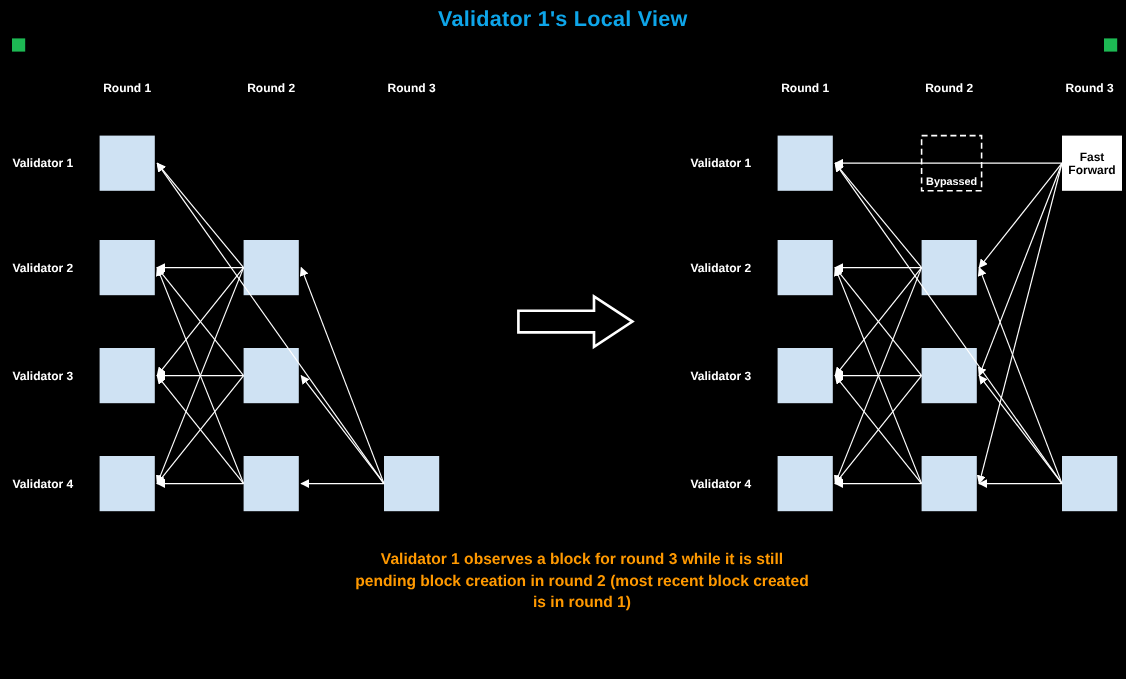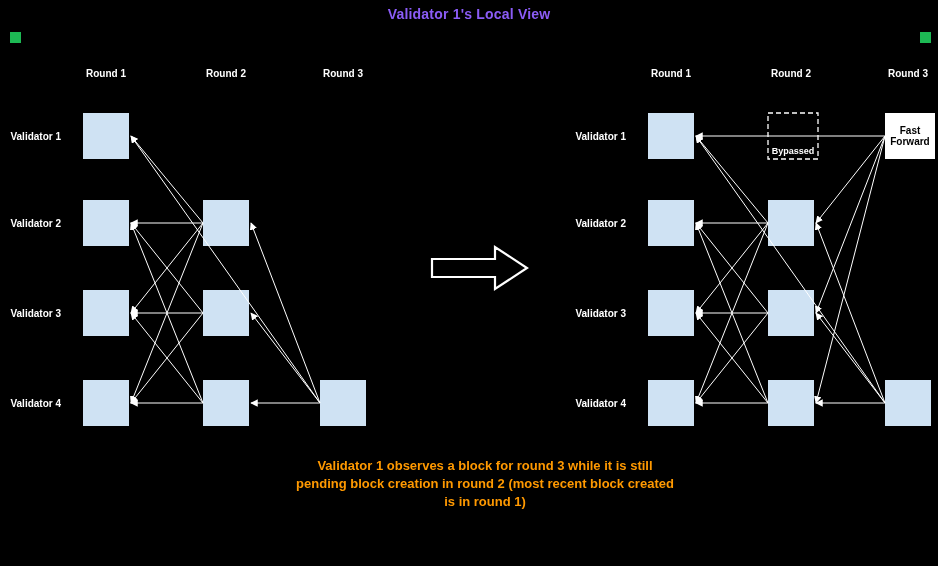--- a/index.html
+++ b/index.html
@@ -1,19 +1,19 @@
 <!DOCTYPE html>
 <html><head>
 <meta charset="utf-8">
 <style>
   html,body{margin:0;padding:0;background:#000;}
   #stage{position:relative;width:938px;height:566px;background:#000;overflow:hidden;
          font-family:"Liberation Sans",sans-serif;}
   #page-title{position:absolute;top:6px;left:0;width:100%;text-align:center;
-              color:#8b5cf6;font-size:14px;font-weight:bold;margin:0;letter-spacing:.2px;}
+              color:#0ea5e9;font-size:18px;font-weight:bold;margin:0;letter-spacing:.2px;}
   #diagram{position:absolute;top:0;left:0;}
   .lbl{fill:#fff;font-size:10px;font-weight:bold;font-family:"Liberation Sans",sans-serif;}
   .block-label{fill:#fff;font-size:9px;font-weight:bold;font-family:"Liberation Sans",sans-serif;}
   .ff-label{fill:#000;font-size:10px;font-weight:bold;font-family:"Liberation Sans",sans-serif;}
   #captions{position:absolute;left:295px;top:457px;width:380px;text-align:center;
             font-size:13px;font-weight:bold;line-height:1.4;}
   #captions p{margin:0 0 17px 0;}
   .corner-marker{position:absolute;width:11px;height:11px;}
 </style>
 </head>

